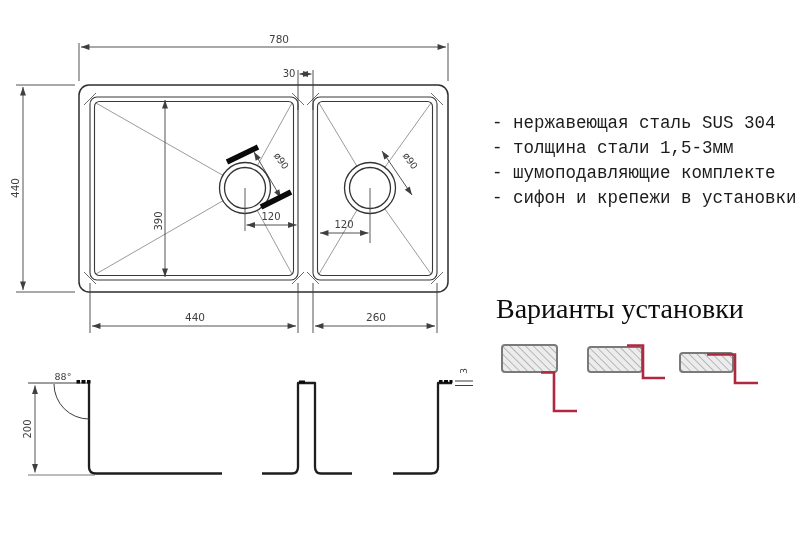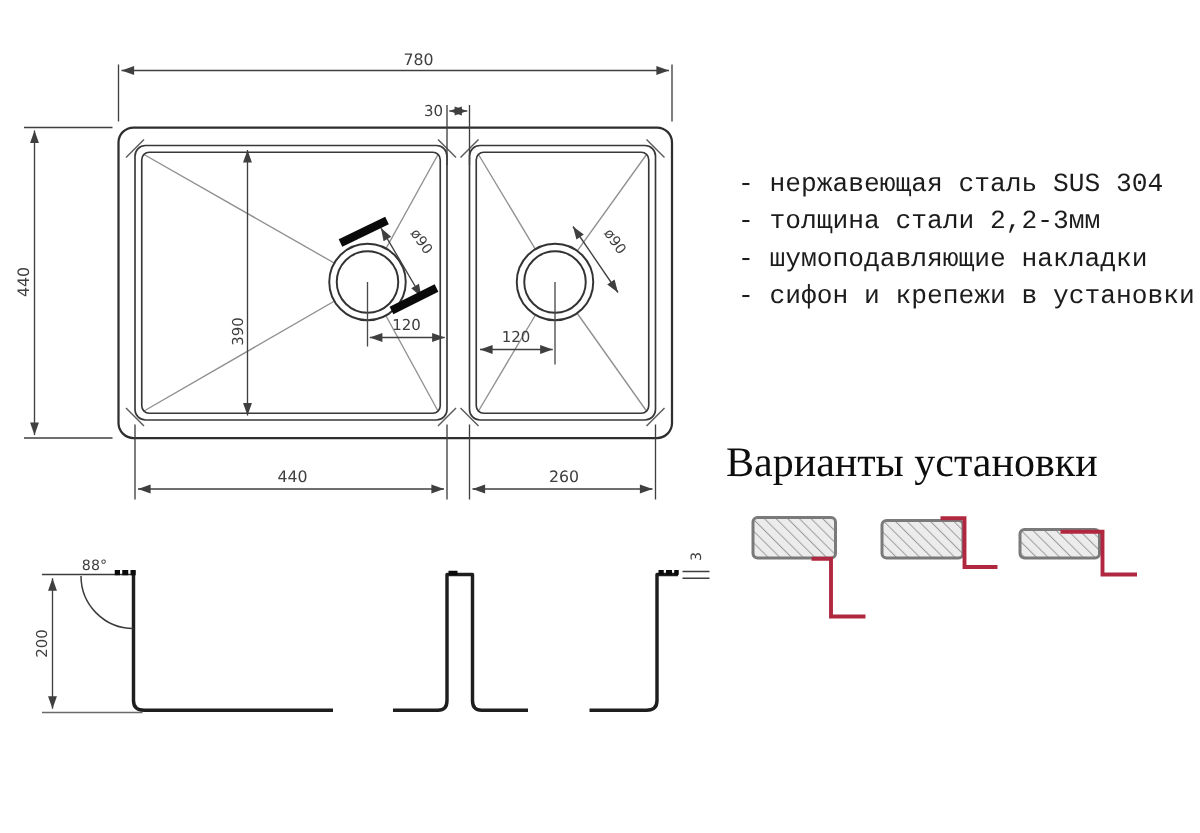--- a/index.html
+++ b/index.html
@@ -2,21 +2,21 @@
 <html><head>
 <meta charset="utf-8">
 <style>
   html,body{margin:0;padding:0;background:#ffffff;}
   #stage{position:relative;width:800px;height:489px;background:#ffffff;overflow:hidden;
          font-family:"Liberation Sans",sans-serif;}
   #drawing{position:absolute;left:0;top:0;}
   .spec-block{position:absolute;left:492px;top:111px;color:#1c1c1c;
               font-size:17.5px;line-height:25px;font-family:Liberation Mono, monospace;}
   .spec-line{white-space:nowrap;}
-  .install-title{position:absolute;left:484px;top:293px;color:#0d0d0d;
+  .install-title{position:absolute;left:496px;top:293px;color:#0d0d0d;
                  font-family:"Liberation Serif","DejaVu Serif",serif;font-size:28px;white-space:nowrap;}
   svg text{font-family:"DejaVu Sans","Liberation Sans",sans-serif;fill:#3f3f3f;}
 </style>
 </head>
 <body>
 
 <div id="stage">
 
   <svg id="drawing" width="800" height="555" viewBox="0 0 800 555">
     <defs>
@@ -195,20 +195,20 @@
       </g>
       <g>
         <rect x="680" y="353" width="53" height="19" rx="3" fill="url(#hatch)" stroke="#7a7a7a" stroke-width="2"></rect>
         <path d="M 707,354.5 L 735,354.5 L 735,383 L 758,383" fill="none" stroke="#b02840" stroke-width="2.6"></path>
       </g>
     </g>
   </svg>
 
   <div class="spec-block">
     <div class="spec-line">- нержавеющая сталь SUS 304</div>
-    <div class="spec-line">- толщина стали 2,2-3мм</div>
-    <div class="spec-line">- шумоподавляющие накладки</div>
+    <div class="spec-line">- толщина стали 1,5-3мм</div>
+    <div class="spec-line">- шумоподавляющие комплекте</div>
     <div class="spec-line">- сифон и крепежи в установки</div>
   </div>
 
   <div class="install-title">Варианты установки</div>
 
 </div>
 
 </body></html>

